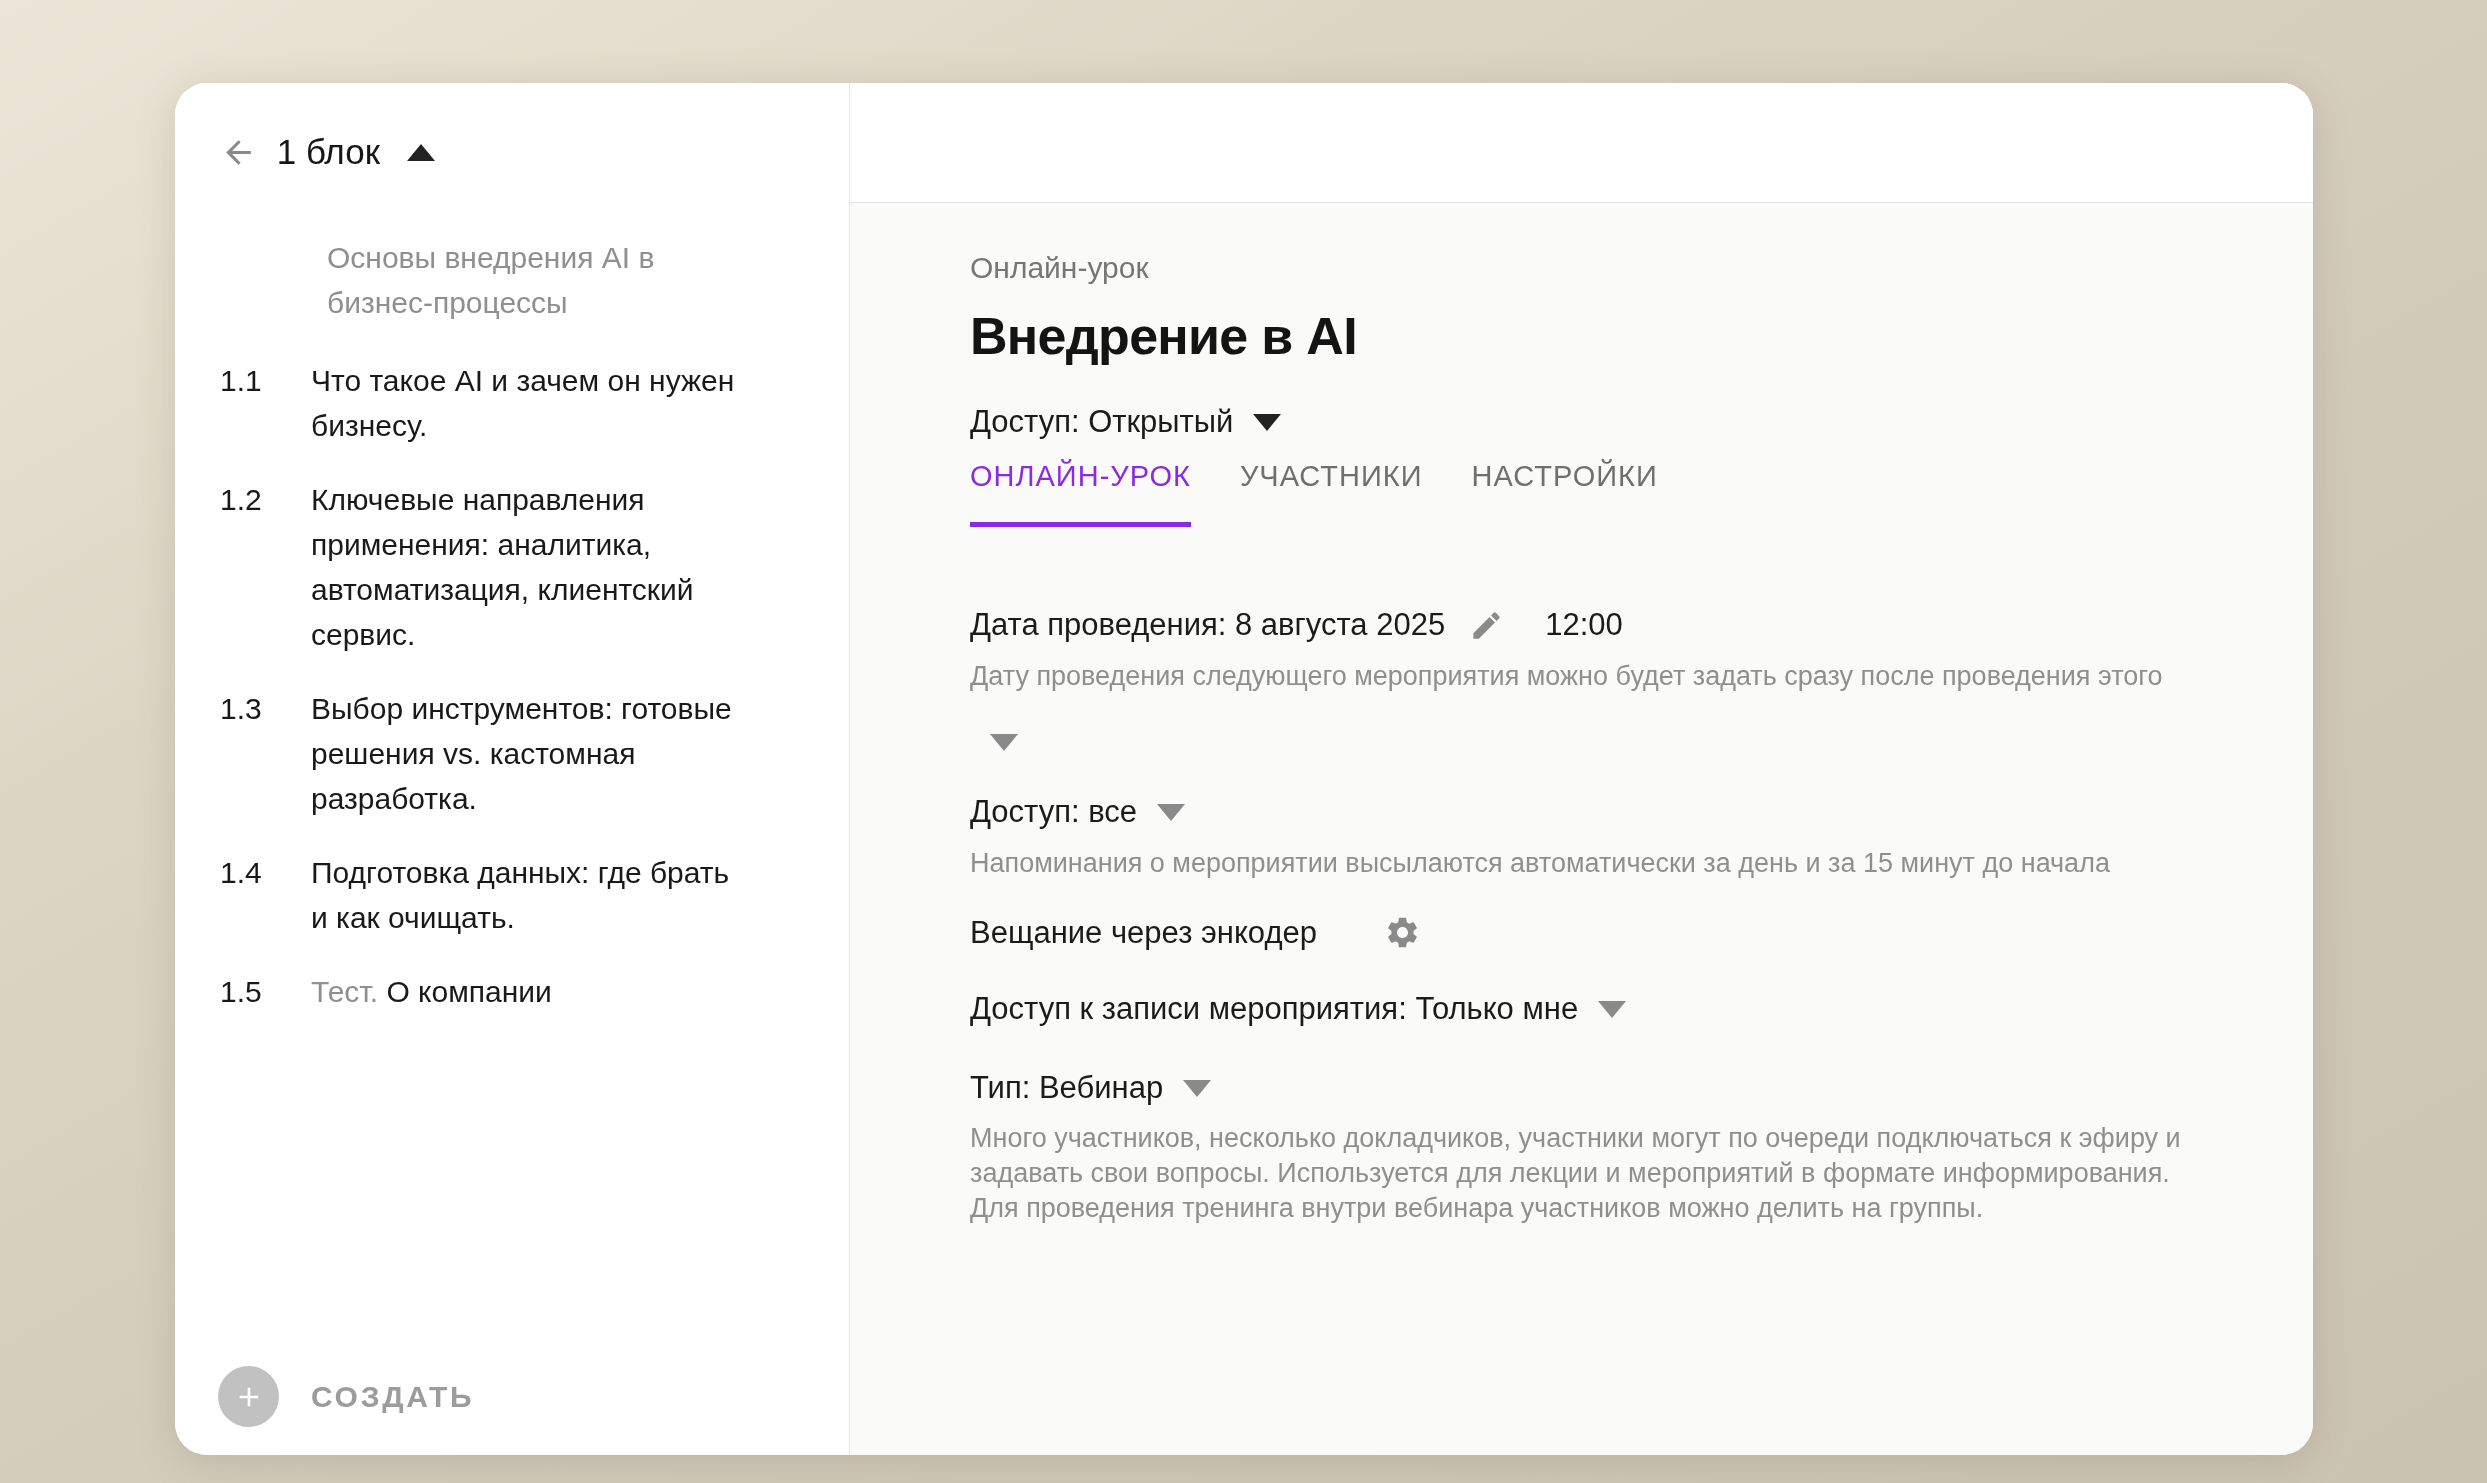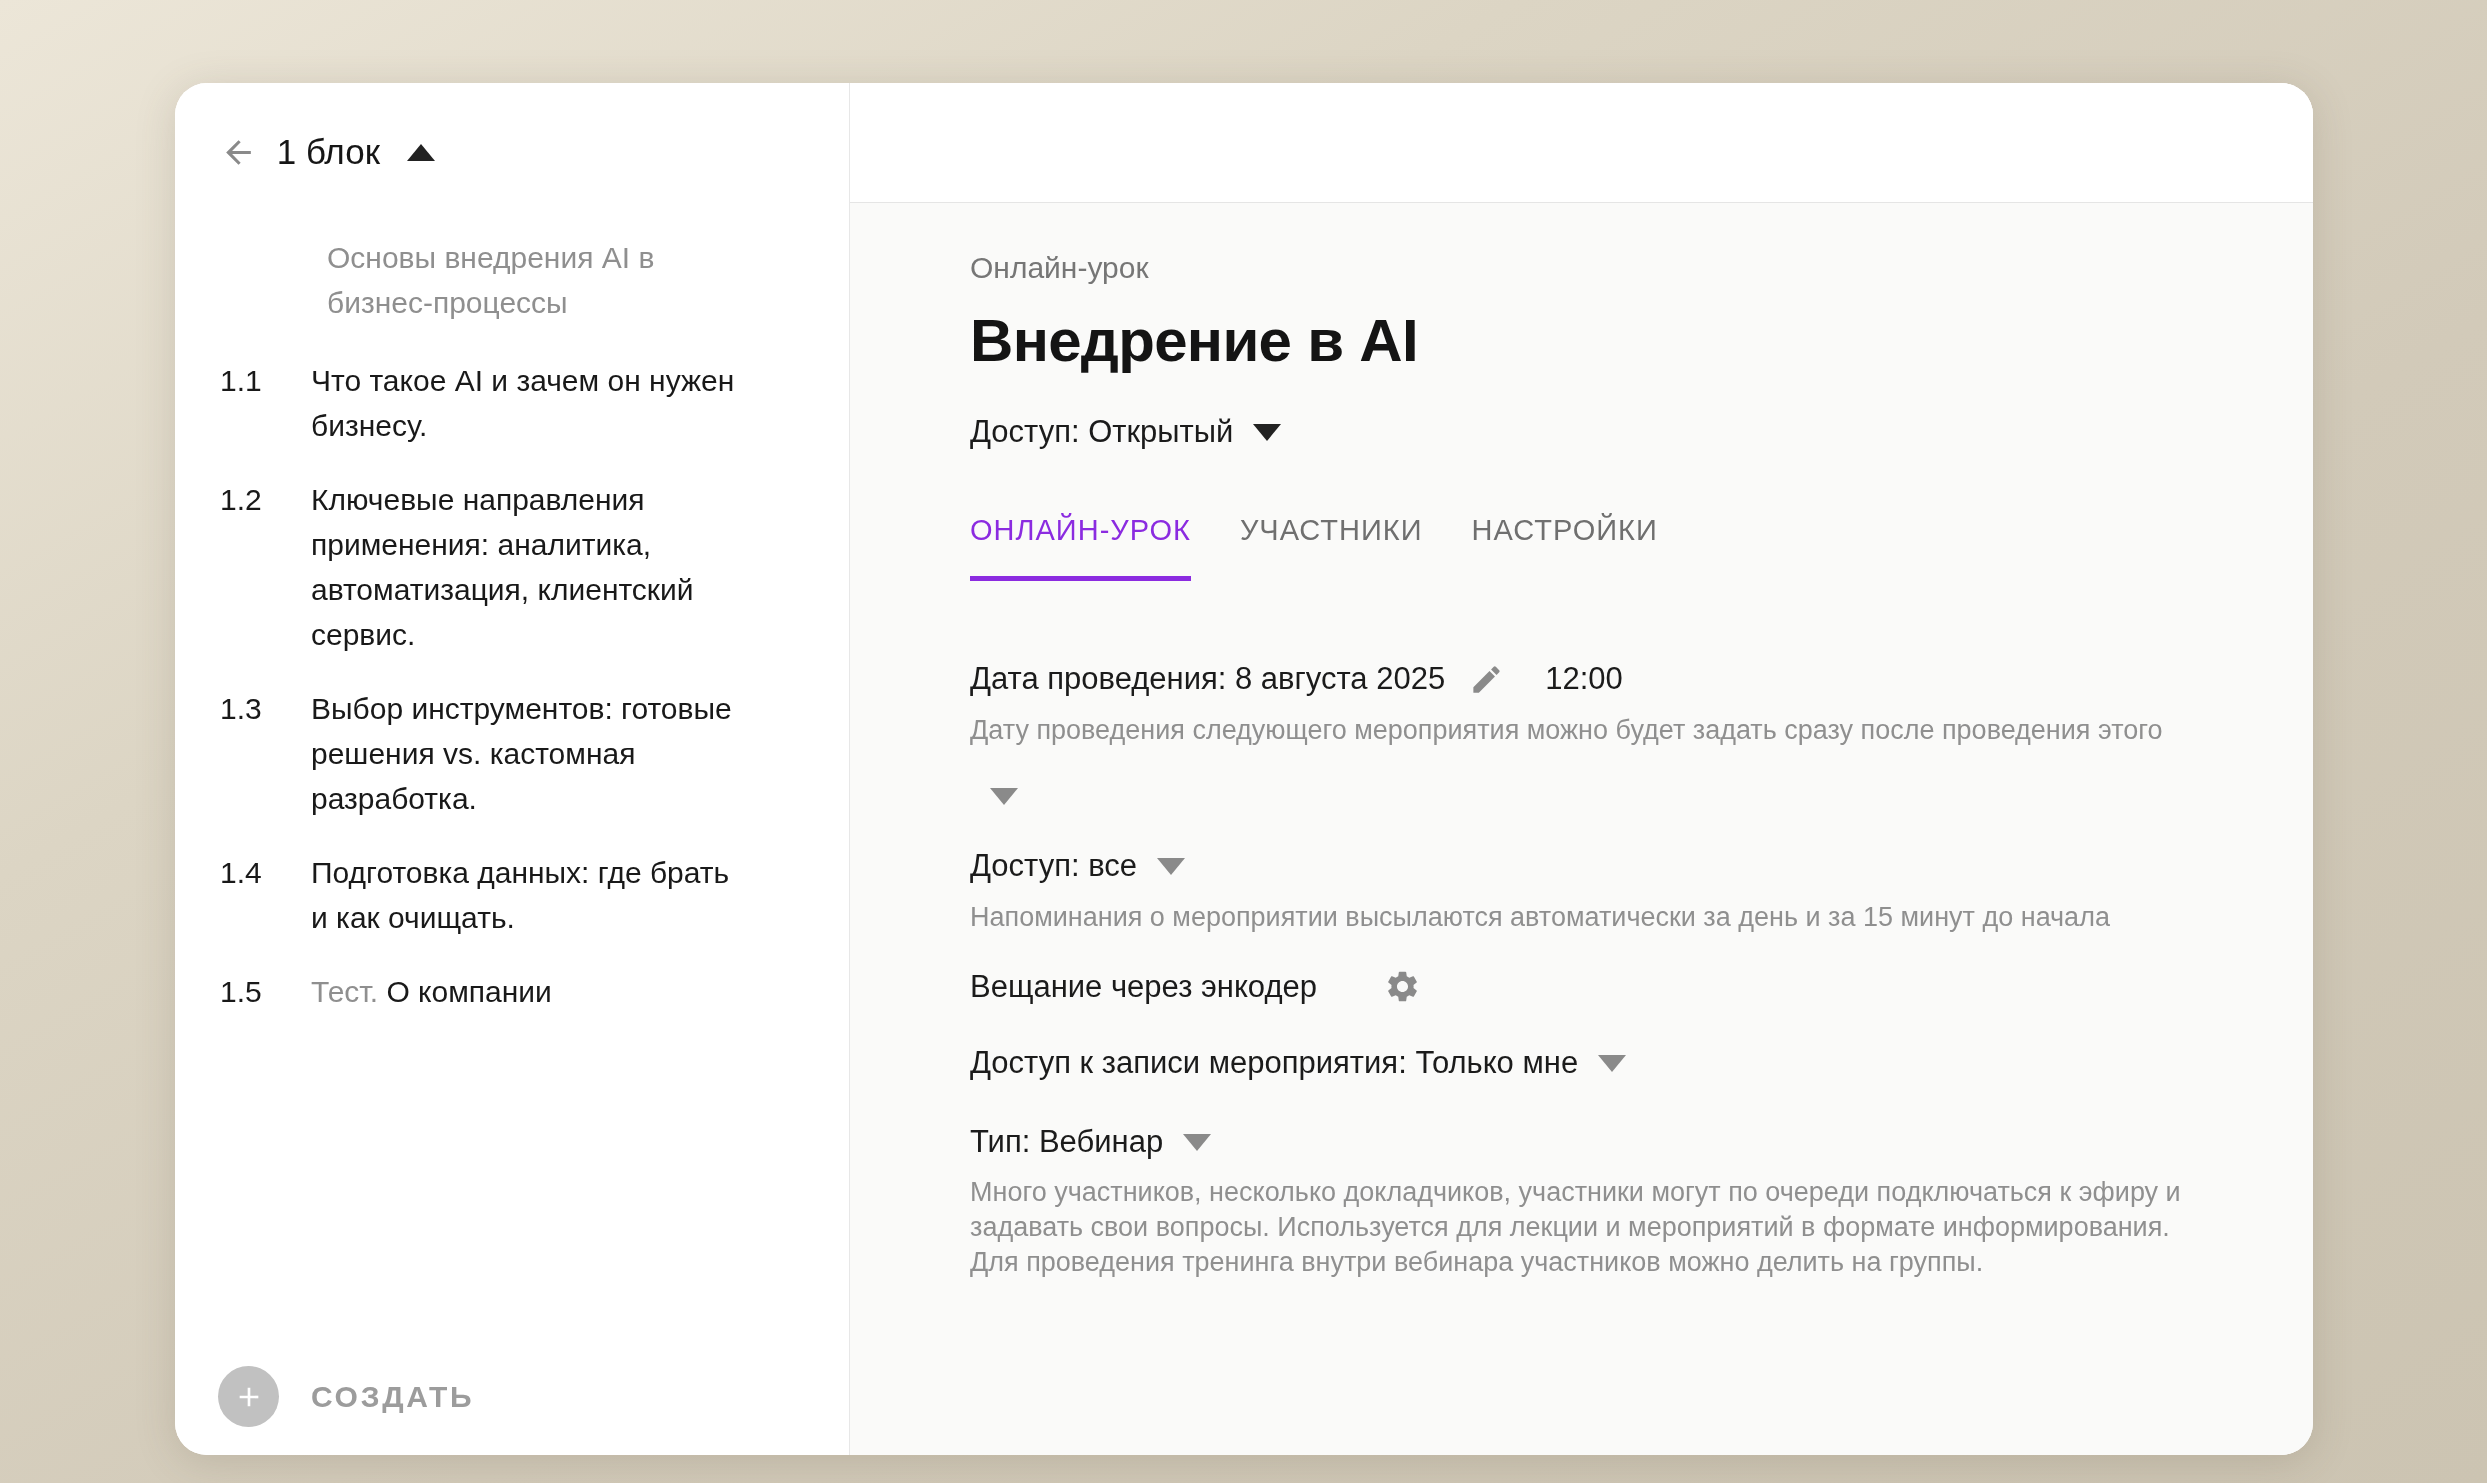--- a/index.html
+++ b/index.html
@@ -31,24 +31,24 @@
   .sb-row.heading-row{margin-bottom:33px;}
   .sb-prefix{color:#8f8f8f;}
   .sb-create{position:absolute;left:43px;bottom:28px;display:flex;align-items:center;}
   .plus-btn{width:61px;height:61px;border-radius:50%;background:#c1c1c1;border:none;cursor:pointer;display:flex;align-items:center;justify-content:center;padding:0;}
   .create-label{margin-left:32px;font-size:30px;font-weight:700;letter-spacing:2.7px;color:#9c9c9c;cursor:pointer;}
   
   .main{flex:1;display:flex;flex-direction:column;background:#fafaf9;}
   .main-topbar{height:119px;background:#ffffff;border-bottom:1.3px solid #e5e5e5;flex:0 0 auto;}
   .main-content{padding:48px 0 0 120px;}
   .kicker{font-size:30px;color:#767676;margin-bottom:20px;}
-  .title{font-size:60px;font-weight:600;color:#141414;margin:0 0 37px 0;line-height:1.2;letter-spacing:-0.7px;}
+  .title{font-size:52px;font-weight:600;color:#141414;margin:0 0 37px 0;line-height:1.2;letter-spacing:-0.7px;}
   .row{display:flex;align-items:center;font-size:31px;color:#1b1b1b;}
   .row .caret{margin-left:20px;}
-  .access-row{margin-bottom:64px;cursor:pointer;}
+  .access-row{margin-bottom:20px;cursor:pointer;}
   .tabs{display:flex;gap:49px;margin-bottom:80px;}
   .tab{font-size:29px;font-weight:500;letter-spacing:1px;color:#6f6f6f;padding-bottom:29px;cursor:pointer;}
   .tab.active{color:#8b2be0;border-bottom:5.3px solid #8b2be0;}
   .field-date{margin-bottom:40px;}
   .hint{font-size:27px;color:#8f8f8f;line-height:35px;margin-top:16px;}
   .icon-btn{background:none;border:none;padding:0;cursor:pointer;margin-left:24px;display:flex;align-items:center;}
   .time{margin-left:41px;cursor:pointer;}
   .tz-row{margin-bottom:43px;cursor:pointer;}
   .field-access{margin-bottom:33px;}
   .dd{cursor:pointer;}

